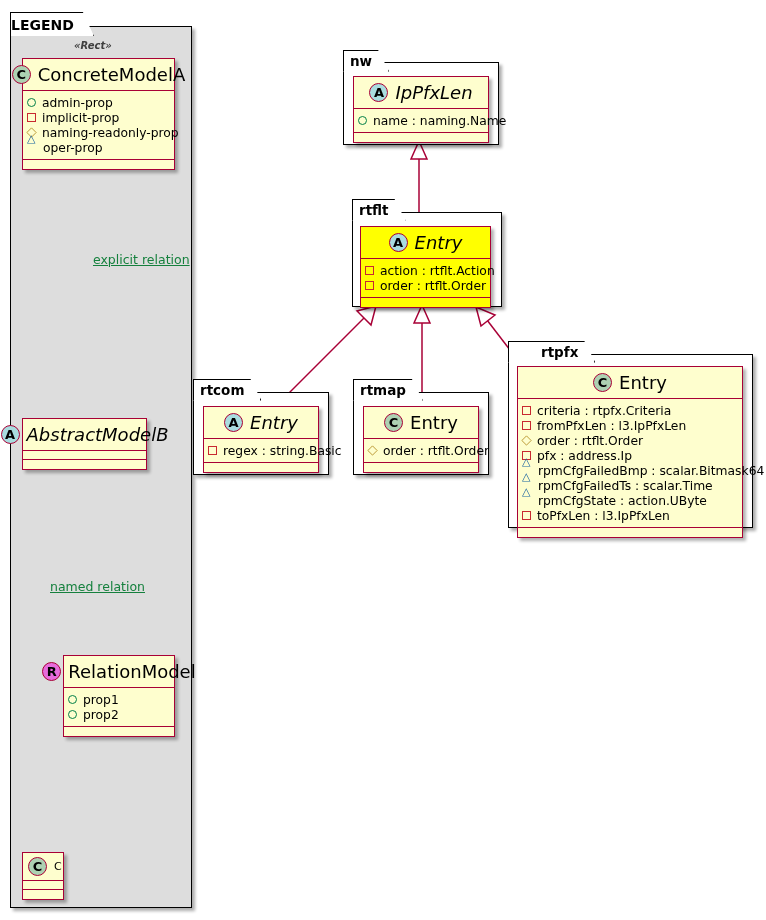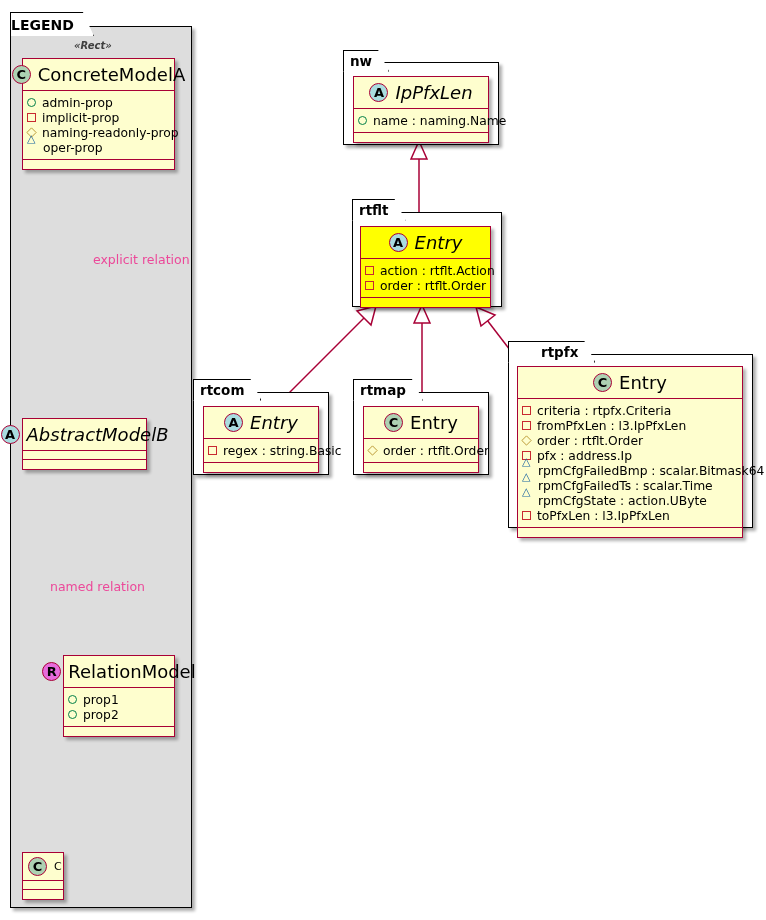--- a/index.html
+++ b/index.html
@@ -144,22 +144,23 @@
     left: -5px; top: -9px;
     font-size: 11px;
     line-height: 9px;
     color: #1963A0;
   }
 
   
   .edge-label {
     position: absolute;
     font-size: 12.5px;
-    color: #ec4899;
-    white-space: nowrap;
+    color: #15803d;
+    white-space: nowrap;
+    text-decoration: underline;
   }
 </style>
 </head>
 <body>
 
 <div id="stage">
 
   <svg id="edges" viewBox="0 0 766 920" xmlns="http://www.w3.org/2000/svg">
 
     <g>

